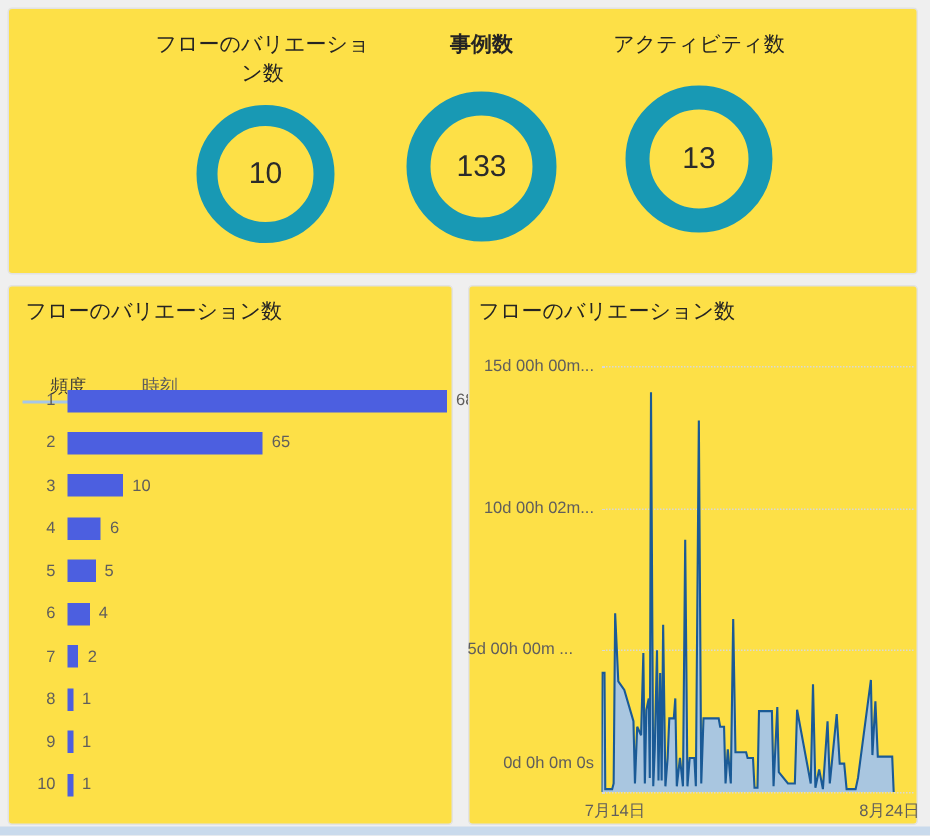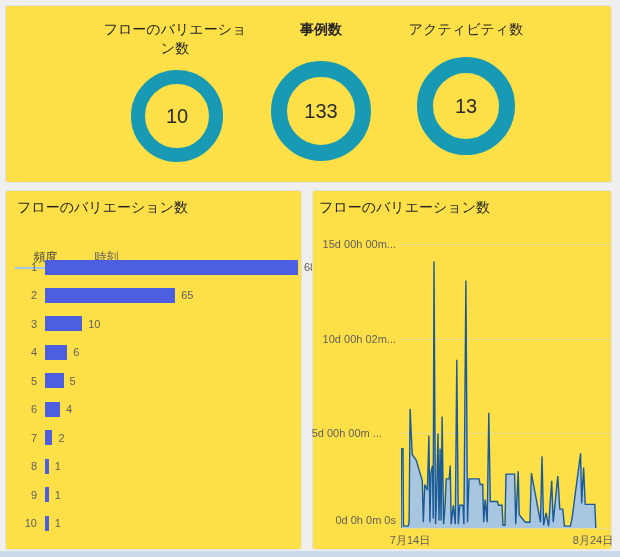--- a/index.html
+++ b/index.html
@@ -141,21 +141,21 @@
       </div>
     </div>
 </div>
 
 <div id="panel-area" class="panel">
   <div class="visual-title" style="left:6px;">フローのバリエーション数</div>
 
   <div class="y-tick" style="right:215px;top:47px;">15d 00h 00m...</div>
   <div class="y-tick" style="right:215px;top:142px;">10d 00h 02m...</div>
   <div class="y-tick" style="right:229px;top:236px;">5d 00h 00m ...</div>
-  <div class="y-tick" style="right:215px;top:323px;">0d 0h 0m 0s</div>
+  <div class="y-tick" style="right:215px;top:312px;">0d 0h 0m 0s</div>
 
   <div class="gridline" style="top:53px;"></div>
   <div class="gridline" style="top:148px;"></div>
   <div class="gridline" style="top:242px;"></div>
   <div class="gridline" style="top:337px;"></div>
 
   <svg id="area-svg" width="208" height="288" viewBox="0 0 208 288">
       <polygon points="0.0,287.0 0.5,207.6 2.0,207.6 2.5,285.1 7.1,285.1 8.1,281.3 9.1,167.9 11.2,213.3 15.2,219.0 21.3,239.8 22.3,281.3 23.8,243.5 26.4,249.2 27.9,194.4 28.9,281.3 29.9,232.2 31.5,224.6 32.2,277.6 33.0,20.5 34.5,283.2 35.5,258.6 37.0,192.5 38.0,279.4 39.1,207.6 40.1,279.4 41.1,175.5 42.6,283.2 44.1,264.3 45.2,237.9 48.2,237.9 49.2,224.6 50.2,283.2 52.3,264.3 54.3,283.2 55.8,118.8 57.3,283.2 58.8,264.3 61.9,264.3 62.9,283.2 64.9,39.4 66.5,281.3 68.0,237.9 78.1,237.9 79.1,243.5 81.7,243.5 82.7,281.3 84.2,258.6 86.2,281.3 87.8,171.7 89.3,260.5 96.4,260.5 97.4,264.3 101.0,264.3 102.0,284.2 104.0,284.2 105.0,233.1 113.6,233.1 114.7,283.2 117.2,230.3 118.2,273.8 124.3,281.3 128.9,281.3 130.4,232.2 139.5,281.3 141.0,215.2 142.6,284.2 145.1,271.9 147.6,285.1 150.7,239.8 152.2,281.3 156.8,235.0 158.8,268.1 161.8,268.1 163.4,285.1 169.4,285.1 171.0,277.6 179.6,212.3 180.6,262.4 182.6,226.5 184.2,263.4 193.8,263.4 194.8,287.0" fill="#A9C6E0" stroke="none"></polygon>
       <polyline points="0.0,287.0 0.5,207.6 2.0,207.6 2.5,285.1 7.1,285.1 8.1,281.3 9.1,167.9 11.2,213.3 15.2,219.0 21.3,239.8 22.3,281.3 23.8,243.5 26.4,249.2 27.9,194.4 28.9,281.3 29.9,232.2 31.5,224.6 32.2,277.6 33.0,20.5 34.5,283.2 35.5,258.6 37.0,192.5 38.0,279.4 39.1,207.6 40.1,279.4 41.1,175.5 42.6,283.2 44.1,264.3 45.2,237.9 48.2,237.9 49.2,224.6 50.2,283.2 52.3,264.3 54.3,283.2 55.8,118.8 57.3,283.2 58.8,264.3 61.9,264.3 62.9,283.2 64.9,39.4 66.5,281.3 68.0,237.9 78.1,237.9 79.1,243.5 81.7,243.5 82.7,281.3 84.2,258.6 86.2,281.3 87.8,171.7 89.3,260.5 96.4,260.5 97.4,264.3 101.0,264.3 102.0,284.2 104.0,284.2 105.0,233.1 113.6,233.1 114.7,283.2 117.2,230.3 118.2,273.8 124.3,281.3 128.9,281.3 130.4,232.2 139.5,281.3 141.0,215.2 142.6,284.2 145.1,271.9 147.6,285.1 150.7,239.8 152.2,281.3 156.8,235.0 158.8,268.1 161.8,268.1 163.4,285.1 169.4,285.1 171.0,277.6 179.6,212.3 180.6,262.4 182.6,226.5 184.2,263.4 193.8,263.4 194.8,287.0" fill="none" stroke="#1A5A96" stroke-width="1.4"></polyline>
     </svg>

